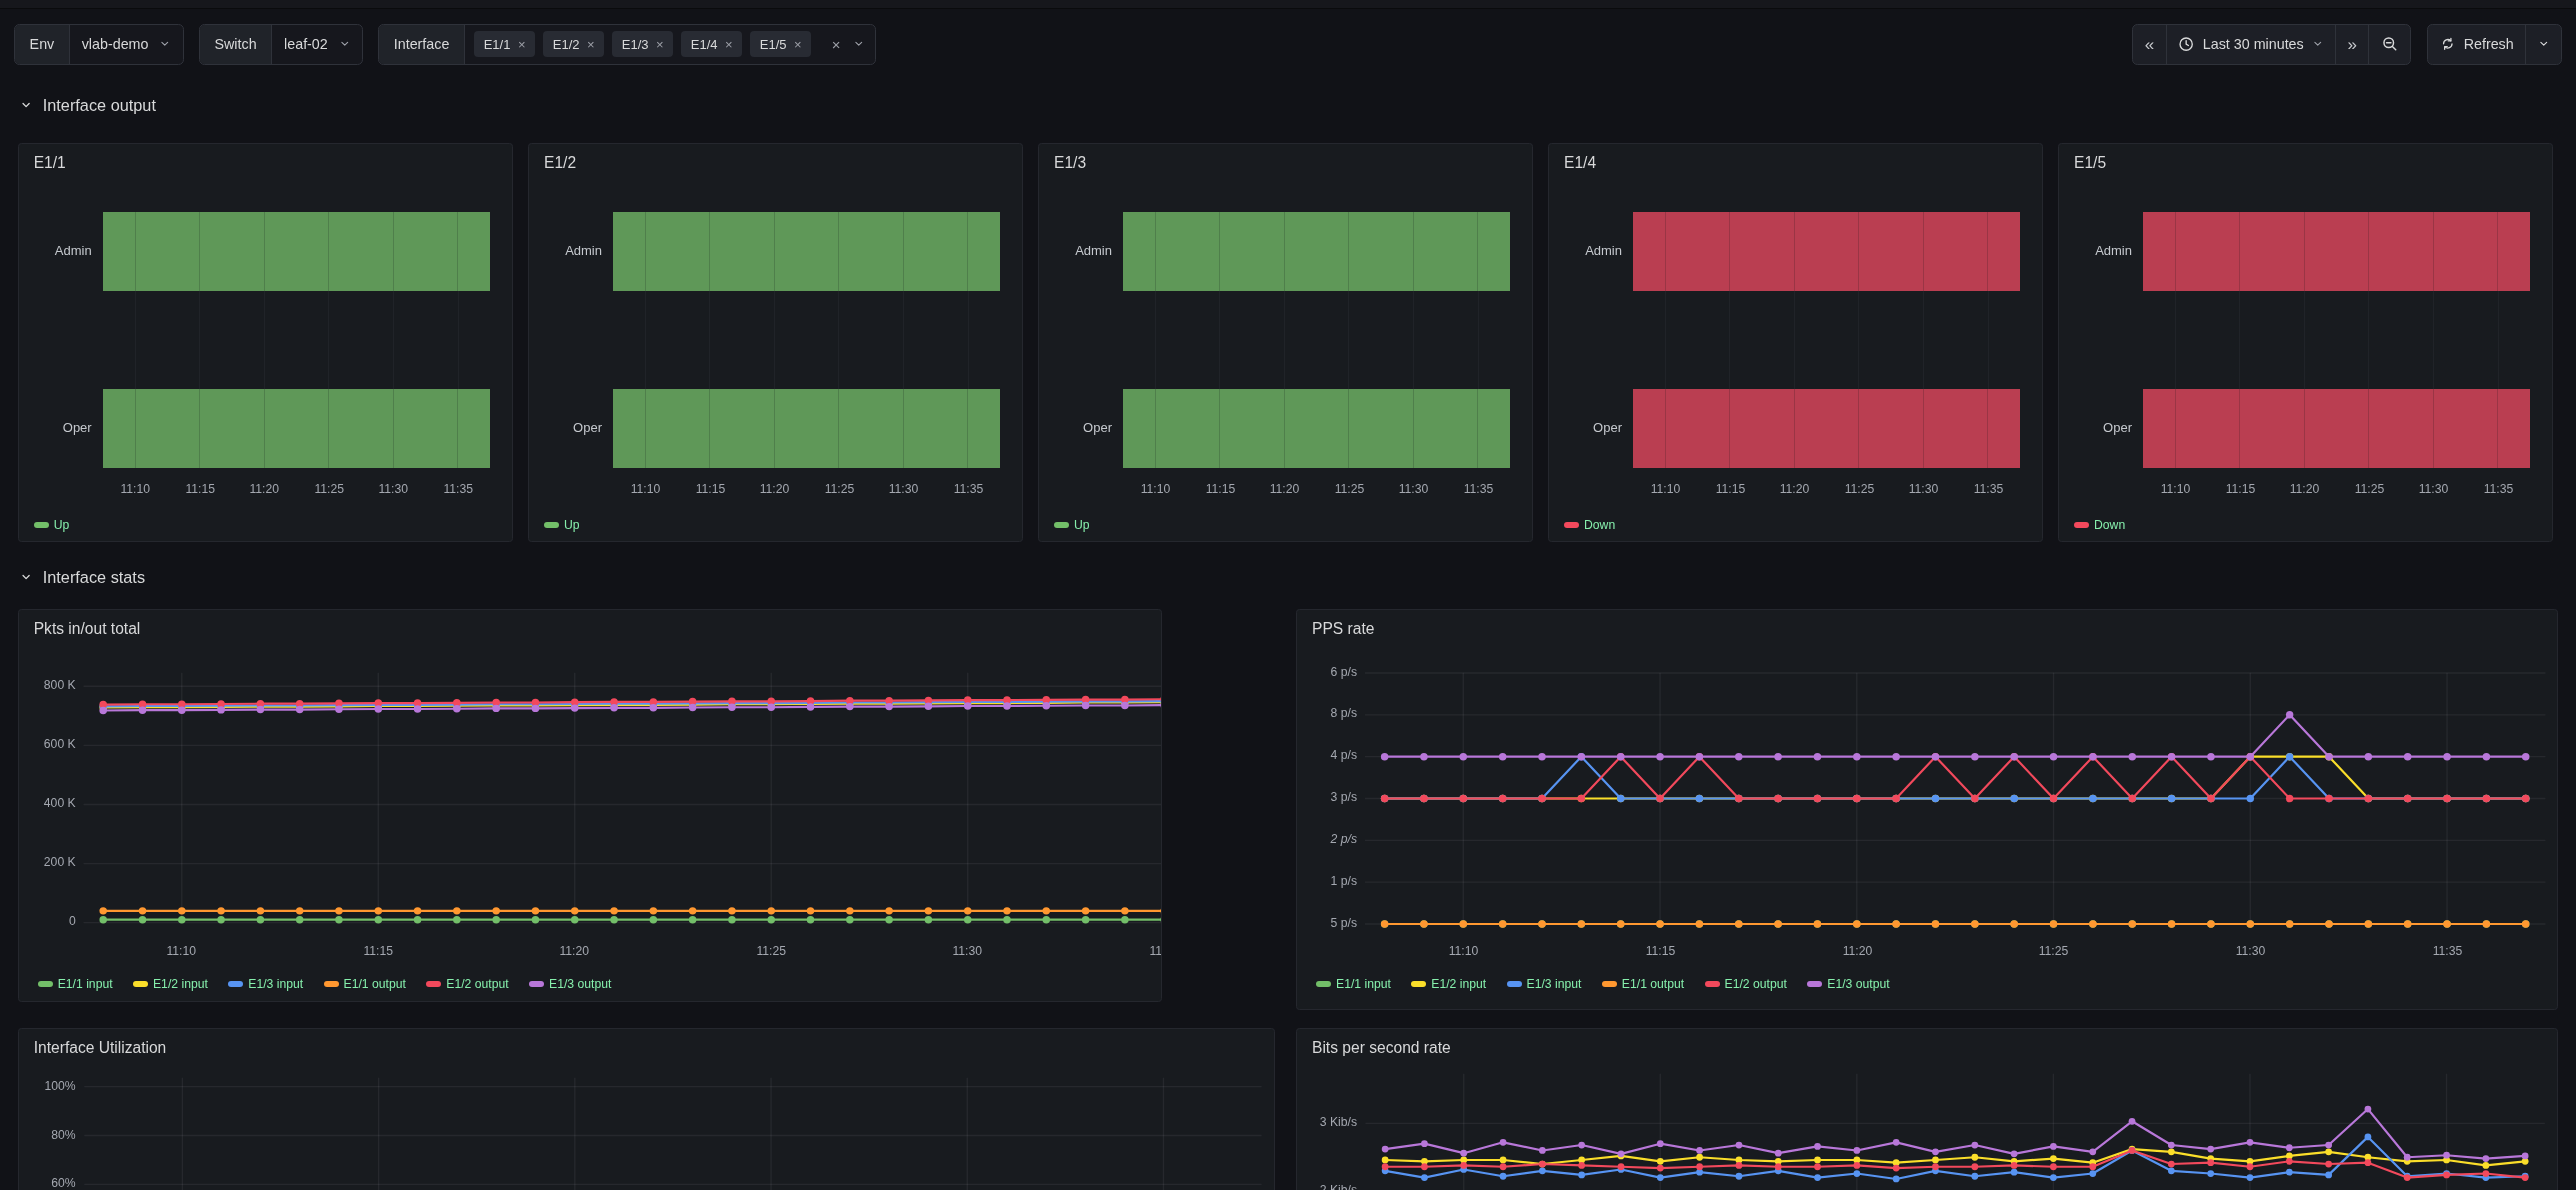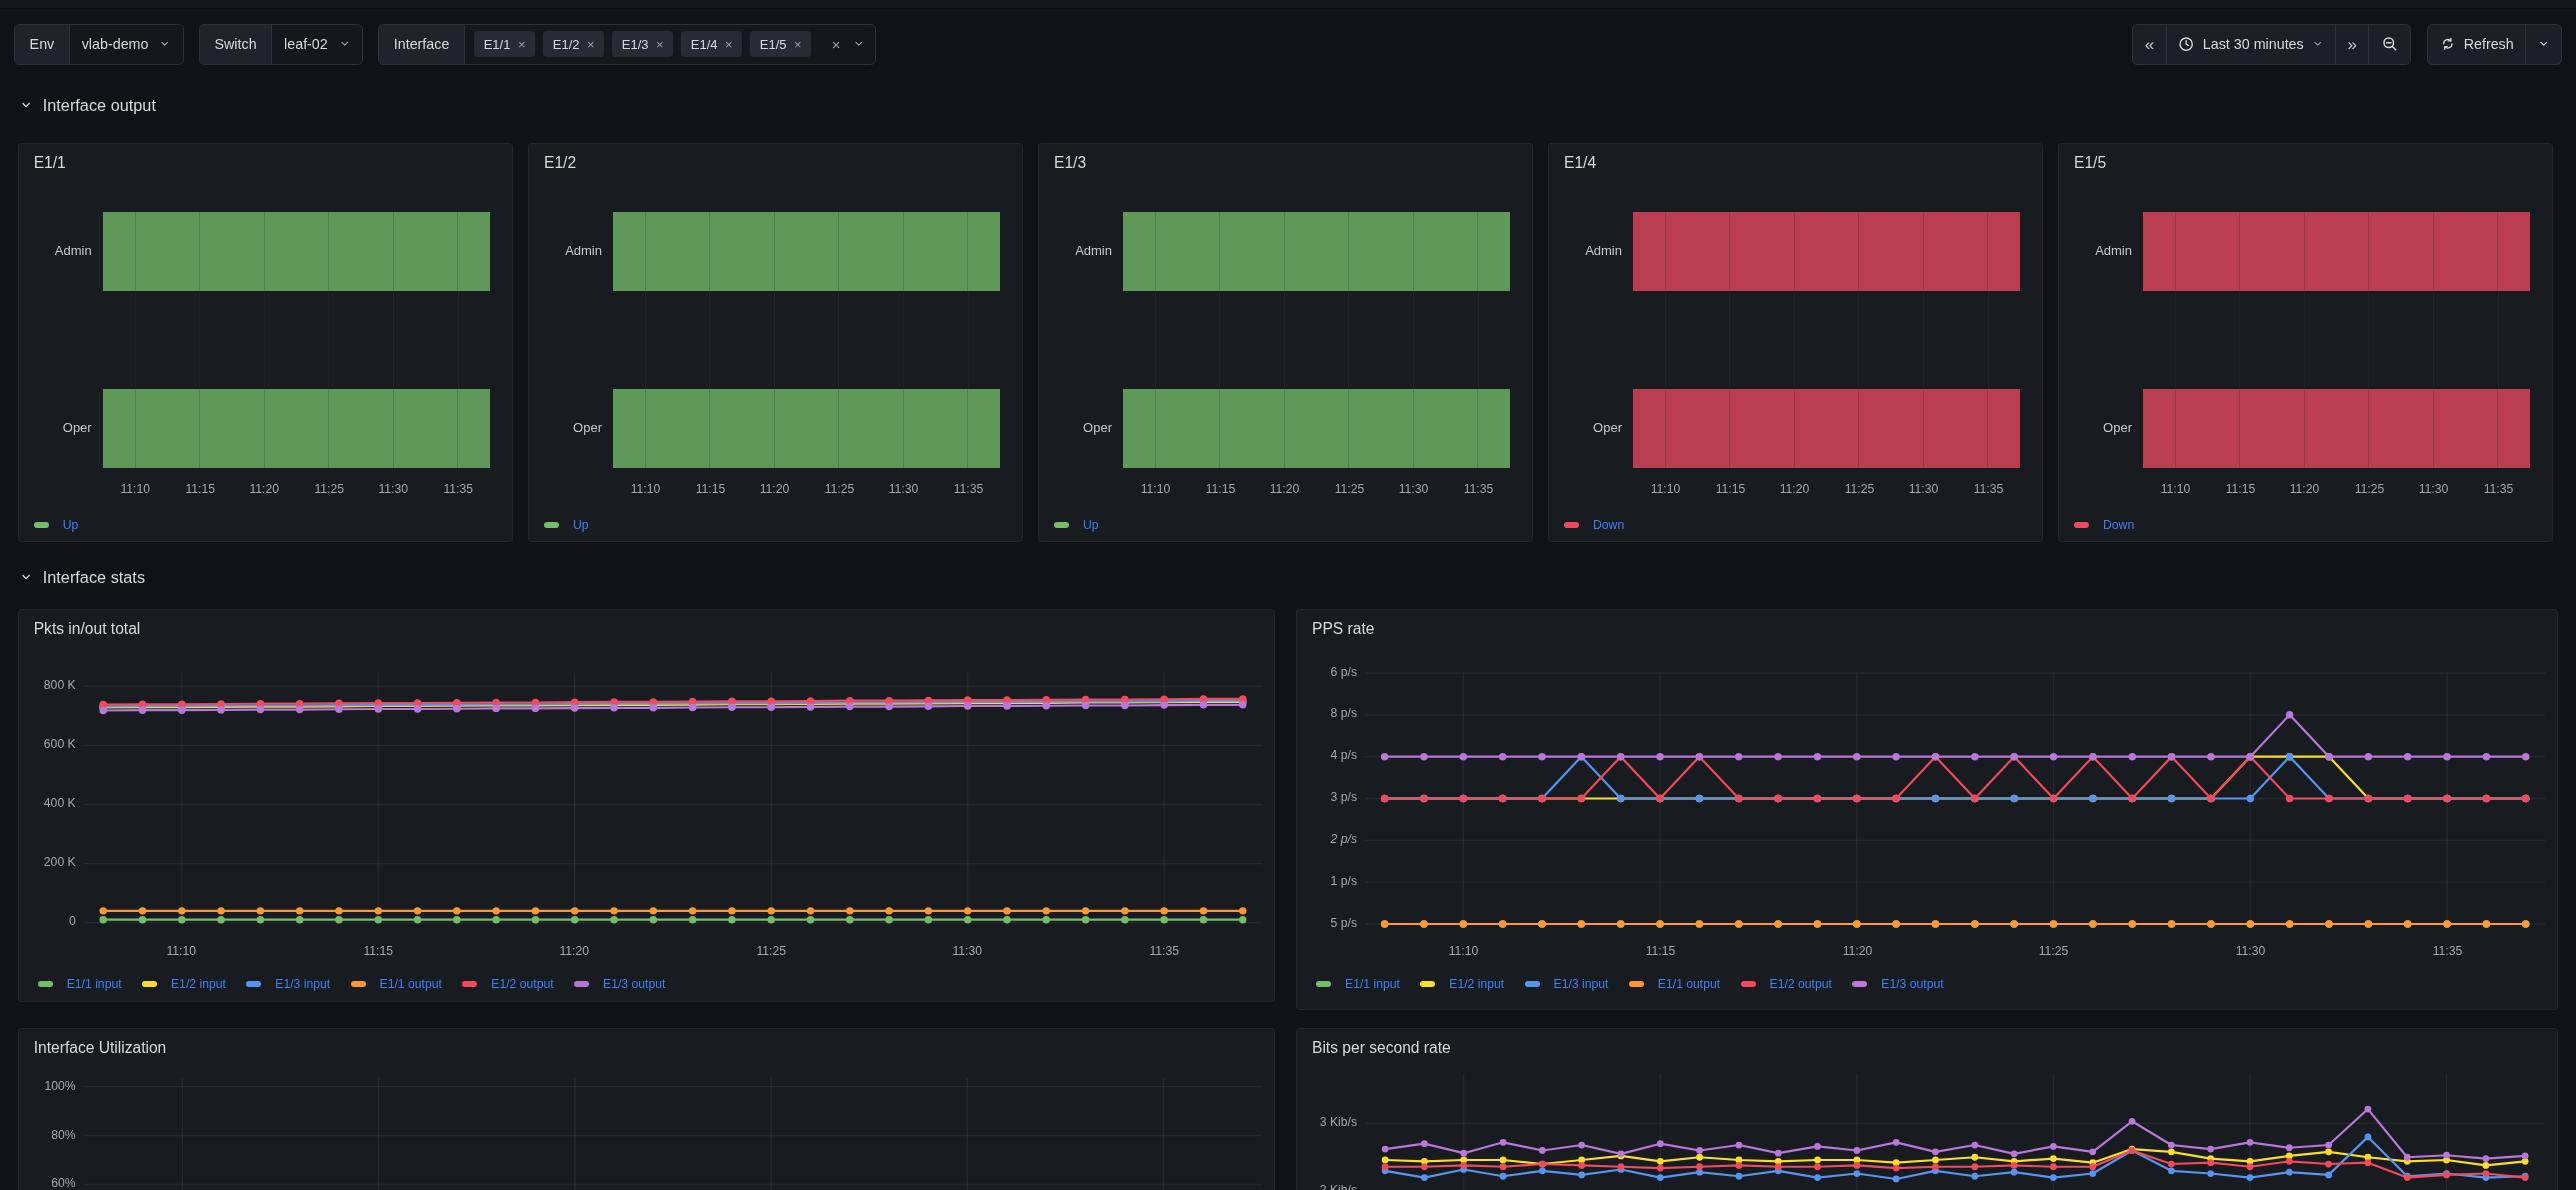--- a/index.html
+++ b/index.html
@@ -30,21 +30,21 @@
   
   .shead{position:absolute;left:20.4px;display:flex;align-items:center;gap:10.2px;font-size:16.3px;font-weight:500;color:#d8d9da;}
   
   .panel{position:absolute;background:#181b1f;border:0.7px solid #25272e;border-radius:3.4px;box-sizing:border-box;overflow:hidden;}
   .ptitle{position:absolute;left:15px;top:9.5px;font-size:15.6px;font-weight:500;color:#d8d9da;white-space:nowrap;}
   .axis-label{position:absolute;color:#a4a8b0;font-size:12.2px;white-space:nowrap;}
   .vline{position:absolute;width:1.4px;background:rgba(204,204,220,0.05);}
   .bar{position:absolute;}
   .seam{position:absolute;top:0;bottom:0;width:1.4px;background:rgba(13,14,18,0.18);}
   .legend{position:absolute;display:flex;gap:20.4px;align-items:center;height:17.7px;}
-  .litem{display:flex;align-items:center;gap:14px;font-size:12.2px;color:#3b82f6;white-space:nowrap;}
+  .litem{display:flex;align-items:center;gap:5px;font-size:12.2px;color:#86efac;white-space:nowrap;}
   .lpill{width:15px;height:6.1px;border-radius:3.4px;flex:0 0 auto;}
   svg.plot{position:absolute;left:0;top:0;}
 </style>
 </head>
 <body>
 
 <div class="topstrip"></div>
 
 <div class="toolbar">
   <div class="tcluster">
@@ -352,21 +352,21 @@
       <div class="axis-label" style="left: 402px; width: 75px; top: 338px; text-align: center;">11:35</div>
       <div class="legend" style="left: 15px; top: 372px;">
         <div class="litem">
           <div class="lpill" style="background: rgb(242, 73, 92);"></div>
           <div>Down</div>
         </div>
       </div>
     </div>
   </div>
 
-<div class="panel" id="chart-pkts" style="left:17.7px;top:609px;width:1257px;height:393px;">
+<div class="panel" id="chart-pkts" style="left:17.7px;top:609px;width:1144px;height:393px;">
   <div class="ptitle">Pkts in/out total</div>
 <svg class="plot" width="1257" height="393" viewBox="0 0 1850 578">
       <line x1="95" y1="460" x2="1830" y2="460" stroke="rgba(204,204,220,0.08)" stroke-width="2"></line>
       <line x1="95" y1="373" x2="1830" y2="373" stroke="rgba(204,204,220,0.08)" stroke-width="2"></line>
       <line x1="95" y1="286" x2="1830" y2="286" stroke="rgba(204,204,220,0.08)" stroke-width="2"></line>
       <line x1="95" y1="199" x2="1830" y2="199" stroke="rgba(204,204,220,0.08)" stroke-width="2"></line>
       <line x1="95" y1="112" x2="1830" y2="112" stroke="rgba(204,204,220,0.08)" stroke-width="2"></line>
       <line x1="239.58333333333331" y1="92" x2="239.58333333333331" y2="460" stroke="rgba(204,204,220,0.08)" stroke-width="2"></line>
       <line x1="528.75" y1="92" x2="528.75" y2="460" stroke="rgba(204,204,220,0.08)" stroke-width="2"></line>
       <line x1="817.9166666666667" y1="92" x2="817.9166666666667" y2="460" stroke="rgba(204,204,220,0.08)" stroke-width="2"></line>

